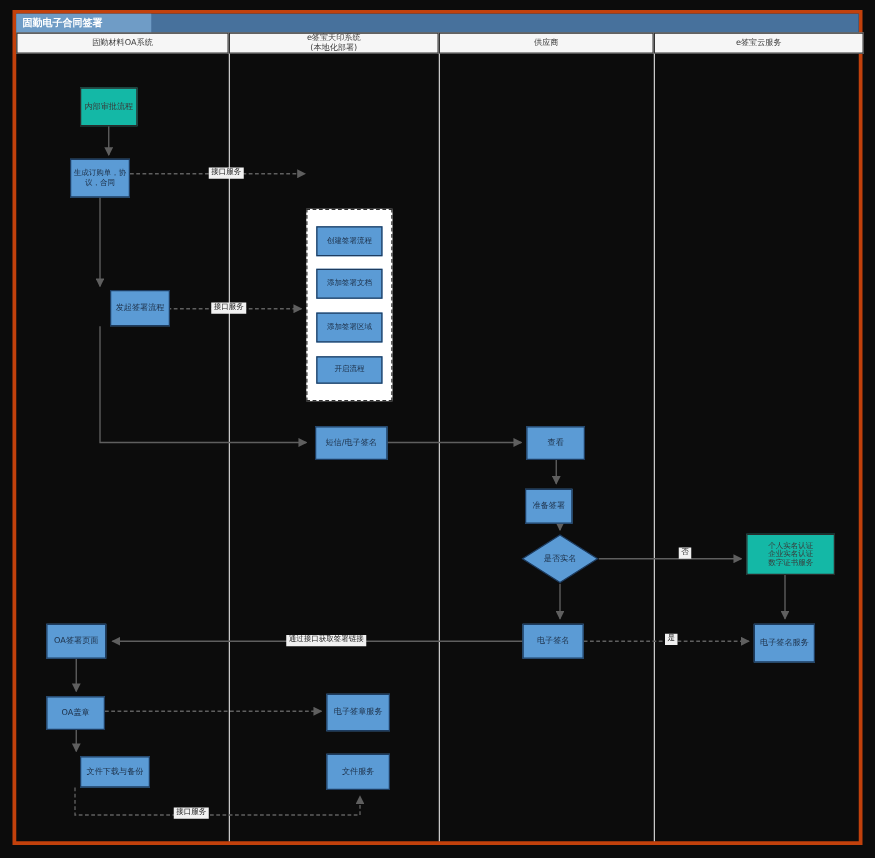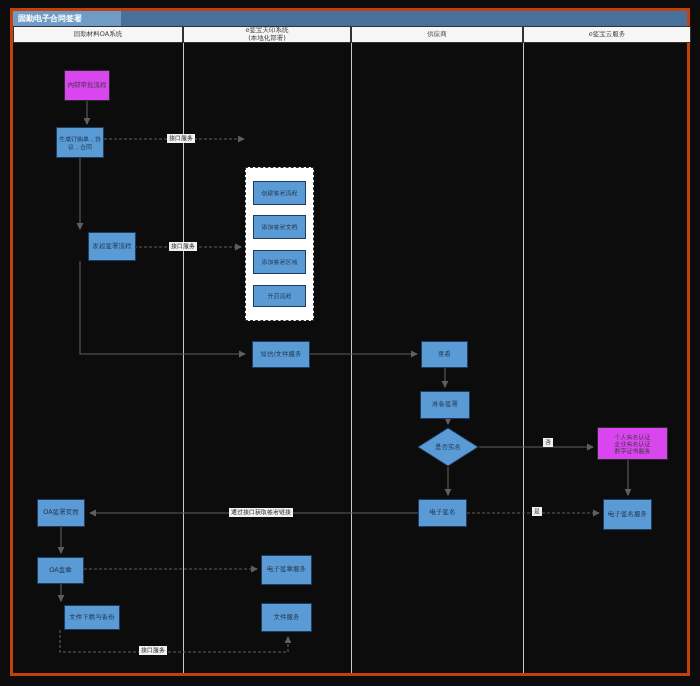--- a/index.html
+++ b/index.html
@@ -10,21 +10,21 @@
   .titlebar{position:absolute;left:0;top:0;right:0;height:15px;background:#47719c;}
   .title-chip{position:absolute;left:0;top:0;width:108px;height:15px;background:#6f9cc6;display:flex;align-items:center;padding-left:5px;box-sizing:border-box;}
   .title-chip span{font-size:8px;font-weight:bold;color:#ffffff;white-space:nowrap;}
 
   .hdr{position:absolute;top:15px;height:17px;background:#f6f6f6;border:1px solid #323232;box-sizing:border-box;
        display:flex;flex-direction:column;align-items:center;justify-content:center;color:#3c3c3c;font-size:6.5px;line-height:1.15;text-align:center;}
   .vline{position:absolute;top:32px;bottom:0;width:1px;background:#c9c9c9;}
 
   .node{position:absolute;background:#5b9bd5;border:1px solid #1d3c60;box-sizing:border-box;color:#1d3048;
         font-size:6.5px;line-height:1.18;display:flex;align-items:center;justify-content:center;text-align:center;padding:1px;}
-  .node-white{background:#d946ef;border:1px solid #2a2a2a;color:#3a3a3a;}
+  .node-white{background:#14b8a6;border:1px solid #2a2a2a;color:#3a3a3a;}
   .multiline{flex-direction:column;}
   .dashed-group{position:absolute;background:#ffffff;border:1px dashed #2e2e2e;box-sizing:border-box;}
   .diamond-wrap{position:absolute;}
   .diamond-wrap svg{position:absolute;left:0;top:0;}
   .diamond-wrap .dtext{position:absolute;left:0;top:0;right:0;bottom:0;display:flex;align-items:center;justify-content:center;
         color:#1d3048;font-size:6.5px;}
   .elabel{position:absolute;background:#f1f1f1;color:#222222;font-size:6px;line-height:1.1;padding:1px 2px;white-space:nowrap;}
 
   .edges{position:absolute;left:0;top:0;pointer-events:none;}
   .edge{fill:none;stroke:#5f5f5f;stroke-width:1.1;}
@@ -110,33 +110,33 @@
   <div class="node" style="left:253px;top:215px;width:53px;height:24px;font-size:6px;">
     <span>添加签署文档</span>
   </div>
   <div class="node" style="left:253px;top:250px;width:53px;height:24px;font-size:6px;">
     <span>添加签署区域</span>
   </div>
   <div class="node" style="left:253px;top:285px;width:53px;height:22px;font-size:6px;">
     <span>开启流程</span>
   </div>
   <div class="node" style="left:252px;top:341px;width:58px;height:27px;">
-    <span>短信/文件服务</span>
+    <span>短信/电子签名</span>
   </div>
   <div class="node" style="left:261px;top:555px;width:51px;height:30px;">
     <span>电子签章服务</span>
   </div>
   <div class="node" style="left:261px;top:603px;width:51px;height:29px;justify-content:center;">
     <span>文件服务</span>
   </div>
 
   <div class="node" style="left:421px;top:341px;width:47px;height:27px;">
     <span>查看</span>
   </div>
-  <div class="node" style="left:420px;top:391px;width:50px;height:28px;">
+  <div class="node" style="left:420px;top:391px;width:38px;height:28px;">
     <span>准备签署</span>
   </div>
   <div class="diamond-wrap" style="left:417px;top:427px;width:62px;height:40px;">
     <svg width="62" height="40">
       <polygon points="31,1 61,20 31,39 1,20" fill="#5b9bd5" stroke="#1d3c60" stroke-width="1"></polygon>
     </svg>
     <div class="dtext">
       <span>是否实名</span>
     </div>
   </div>

